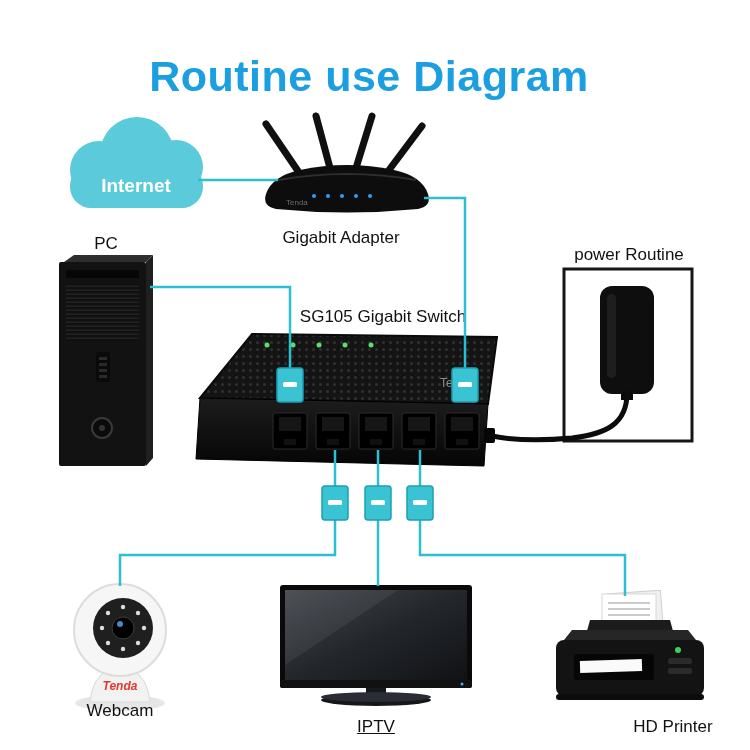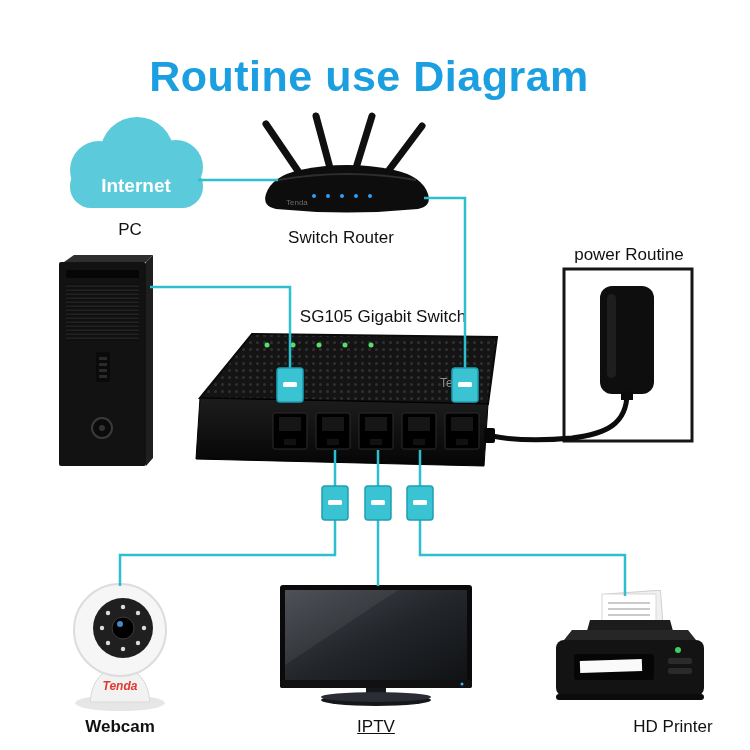--- a/index.html
+++ b/index.html
@@ -46,23 +46,23 @@
       <g fill="#2f9df5">
         <circle cx="62" cy="84" r="2"></circle>
           <circle cx="76" cy="84" r="2"></circle>
           <circle cx="90" cy="84" r="2"></circle>
         <circle cx="104" cy="84" r="2"></circle>
           <circle cx="118" cy="84" r="2"></circle>
       </g>
       <text x="34" y="93" font-size="8" fill="#6b6b6b">Tenda</text>
     </svg>
   </div>
-  <div class="dev-label" style="left:341px; top:228px;">Switch Router</div>
-
-  <div class="dev-label" style="left:106px; top:220px;margin-left:24px;">PC</div>
+  <div class="dev-label" style="left:341px; top:228px;">Gigabit Adapter</div>
+
+  <div class="dev-label" style="left:106px; top:234px;">PC</div>
   <div class="node" style="left:56px; top:252px;">
     <svg width="100" height="218" viewBox="0 0 100 218">
       <defs>
         <pattern id="pcgrille" width="6" height="4" patternUnits="userSpaceOnUse">
           <rect width="6" height="4" fill="#101010"></rect>
           <rect y="1.5" width="6" height="1.5" fill="#222222"></rect>
         </pattern>
       </defs>
       <polygon points="8,10 18,3 97,3 90,10" fill="#2e2e2e"></polygon>
       <polygon points="90,10 97,3 97,206 90,214" fill="#1f1f1f"></polygon>
@@ -148,21 +148,21 @@
           <circle cx="52" cy="56" r="2.2"></circle>
           <circle cx="58" cy="41" r="2.2"></circle>
         <circle cx="73" cy="35" r="2.2"></circle>
           <circle cx="88" cy="41" r="2.2"></circle>
       </g>
       <circle cx="73" cy="56" r="11" fill="#000000" stroke="#3c3c3c"></circle>
       <circle cx="70" cy="52" r="3" fill="#4a86c8"></circle>
       <text x="70" y="118" text-anchor="middle" font-size="12" font-weight="bold" font-style="italic" fill="#e0392e">Tenda</text>
     </svg>
   </div>
-  <div class="dev-label" style="left:120px; top:717px;font-weight:bold;">Webcam</div>
+  <div class="dev-label" style="left:120px; top:701px;">Webcam</div>
 
   <div class="node" style="left:278px; top:583px;">
     <svg width="196" height="128" viewBox="0 0 196 128">
       <defs>
         <linearGradient id="tvg" x1="0" y1="0" x2="1" y2="1">
           <stop offset="0" stop-color="#43474d"></stop>
             <stop offset="0.5" stop-color="#23262b"></stop>
             <stop offset="1" stop-color="#101215"></stop>
         </linearGradient>
       </defs>

